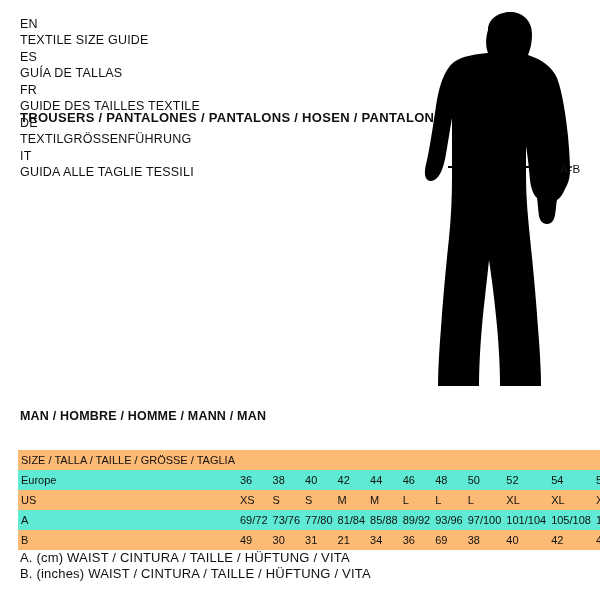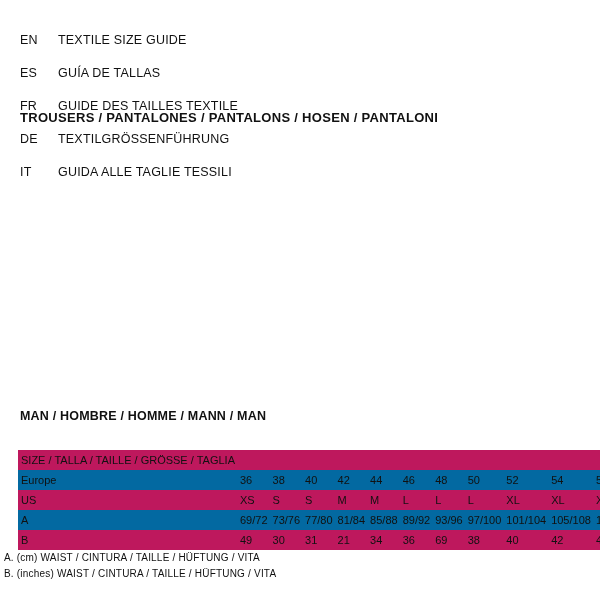--- a/index.html
+++ b/index.html
@@ -26,30 +26,30 @@
     position: absolute;
     left: 20px;
     top: 16px;
     width: 380px;
   }
   .lang-row {
     display: flex;
     align-items: baseline;
     line-height: 16px;
     margin-bottom: 1px;
+    flex-direction: column;
   }
   .lang-code {
     width: 38px;
     font-size: 12.5px;
     letter-spacing: 0.2px;
   }
   .lang-text {
     font-size: 12.5px;
     letter-spacing: 0.2px;
-    margin-top: 16px;
   }
 
   .section-title {
     position: absolute;
     left: 20px;
     top: 110px;
     font-size: 13px;
     font-weight: bold;
     letter-spacing: 0.3px;
   }
@@ -89,38 +89,38 @@
     width: 564px;
     border-collapse: collapse;
     font-size: 11px;
   }
   table.size-table td {
     padding: 2px 2px 2px 3px;
     height: 16px;
     white-space: nowrap;
   }
   table.size-table tr.shaded td {
-    background: #be185d;
+    background: #fdba74;
   }
   table.size-table tr.plain td {
-    background: #0369a1;
+    background: #5eead4;
   }
   td.label-col {
     width: 88px;
   }
   td.val {
     width: 43px;
     text-align: left;
   }
 
   .footnotes {
     position: absolute;
-    left: 4px;
+    left: 20px;
     top: 550px;
-    font-size: 10px;
+    font-size: 13px;
     line-height: 15px;
     letter-spacing: 0.2px;
   }
   .footnotes div {
     margin-bottom: 1px;
   }
 </style>
 </head>
 <body>
 
@@ -144,20 +144,67 @@
       <span class="lang-text">TEXTILGRÖSSENFÜHRUNG</span>
     </div>
     <div class="lang-row">
       <span class="lang-code">IT</span>
       <span class="lang-text">GUIDA ALLE TAGLIE TESSILI</span>
     </div>
   </div>
 
   <div class="section-title">TROUSERS / PANTALONES / PANTALONS / HOSEN / PANTALONI</div>
 
+  <div class="figure-wrap">
+    <svg width="200" height="400" viewBox="0 0 200 400">
+      <path fill="#000000" d="
+        M 88 22
+        C 88 10, 100 4, 110 4
+        C 122 4, 132 12, 132 26
+        C 132 36, 130 42, 128 47
+        C 140 51, 152 58, 157 70
+        C 163 86, 166 110, 168 128
+        C 169 140, 170 152, 170 162
+        C 170 170, 168 176, 165 181
+        C 163 186, 160 190, 157 192
+        C 156 196, 156 202, 155 207
+        C 154 213, 151 216, 147 216
+        C 143 216, 140 213, 139 208
+        C 138 202, 138 196, 137 190
+        C 133 186, 131 180, 130 172
+        C 129 162, 128 150, 126 138
+        L 126 170
+        C 126 190, 128 210, 130 230
+        C 133 258, 136 290, 138 320
+        C 140 344, 141 365, 141 378
+        L 100 378
+        C 100 362, 99 340, 97 318
+        C 95 296, 92 272, 89 252
+        C 87 272, 84 296, 82 318
+        C 80 340, 79 362, 79 378
+        L 38 378
+        C 38 365, 39 344, 41 320
+        C 43 290, 46 258, 49 230
+        C 51 210, 52 190, 52 170
+        L 52 110
+        C 50 122, 48 134, 46 146
+        C 44 158, 41 166, 37 170
+        C 33 174, 28 174, 26 170
+        C 24 166, 25 160, 27 152
+        C 30 138, 33 118, 36 98
+        C 39 78, 44 62, 54 54
+        C 62 48, 76 46, 88 45
+        C 86 40, 85 32, 88 22 Z
+      "></path>
+
+      <line x1="48" y1="159" x2="155" y2="159" stroke="#000000" stroke-width="2" stroke-dasharray="6,5"></line>
+      <line x1="155" y1="159" x2="172" y2="159" stroke="#000000" stroke-width="1.4"></line>
+    </svg>
+    <div class="ab-label">A-B</div>
+  </div>
 
   <div class="table-title">MAN / HOMBRE / HOMME / MANN / MAN</div>
 
   <table class="size-table">
     <tbody>
       <tr class="shaded">
         <td class="label-col">SIZE / TALLA / TAILLE / GRÖSSE / TAGLIA</td>
         <td class="val"></td>
         <td class="val"></td>
         <td class="val"></td>

